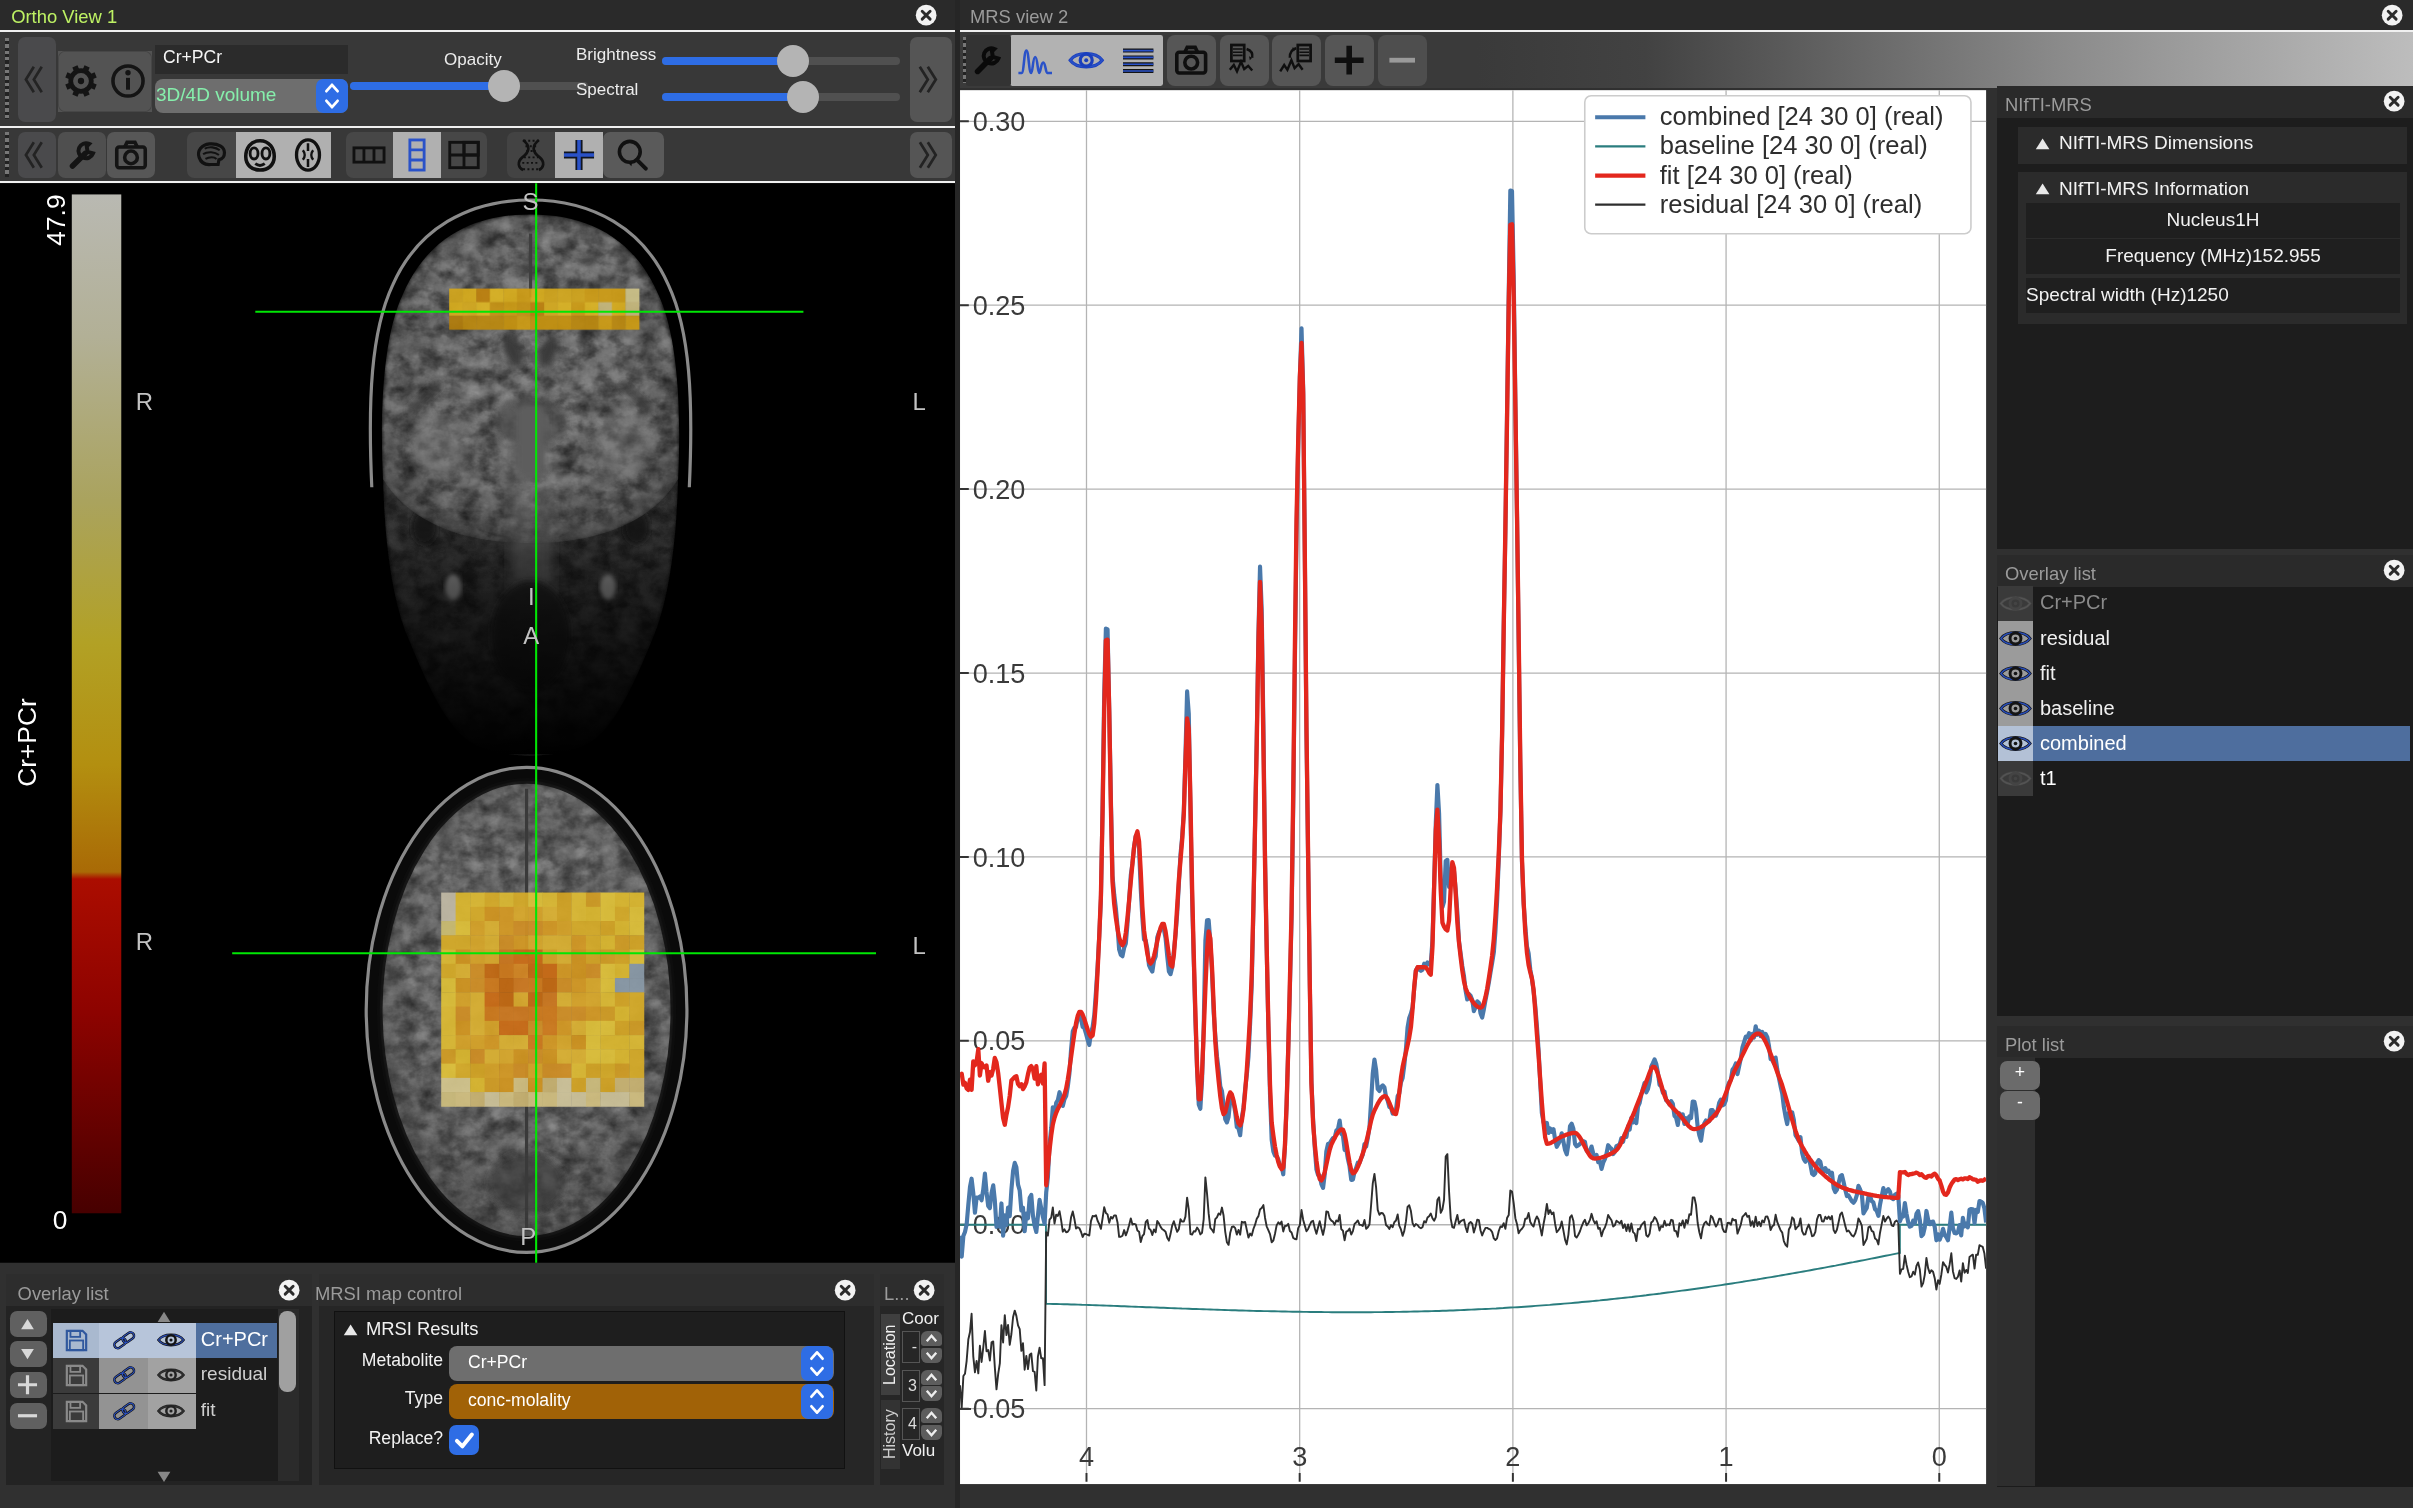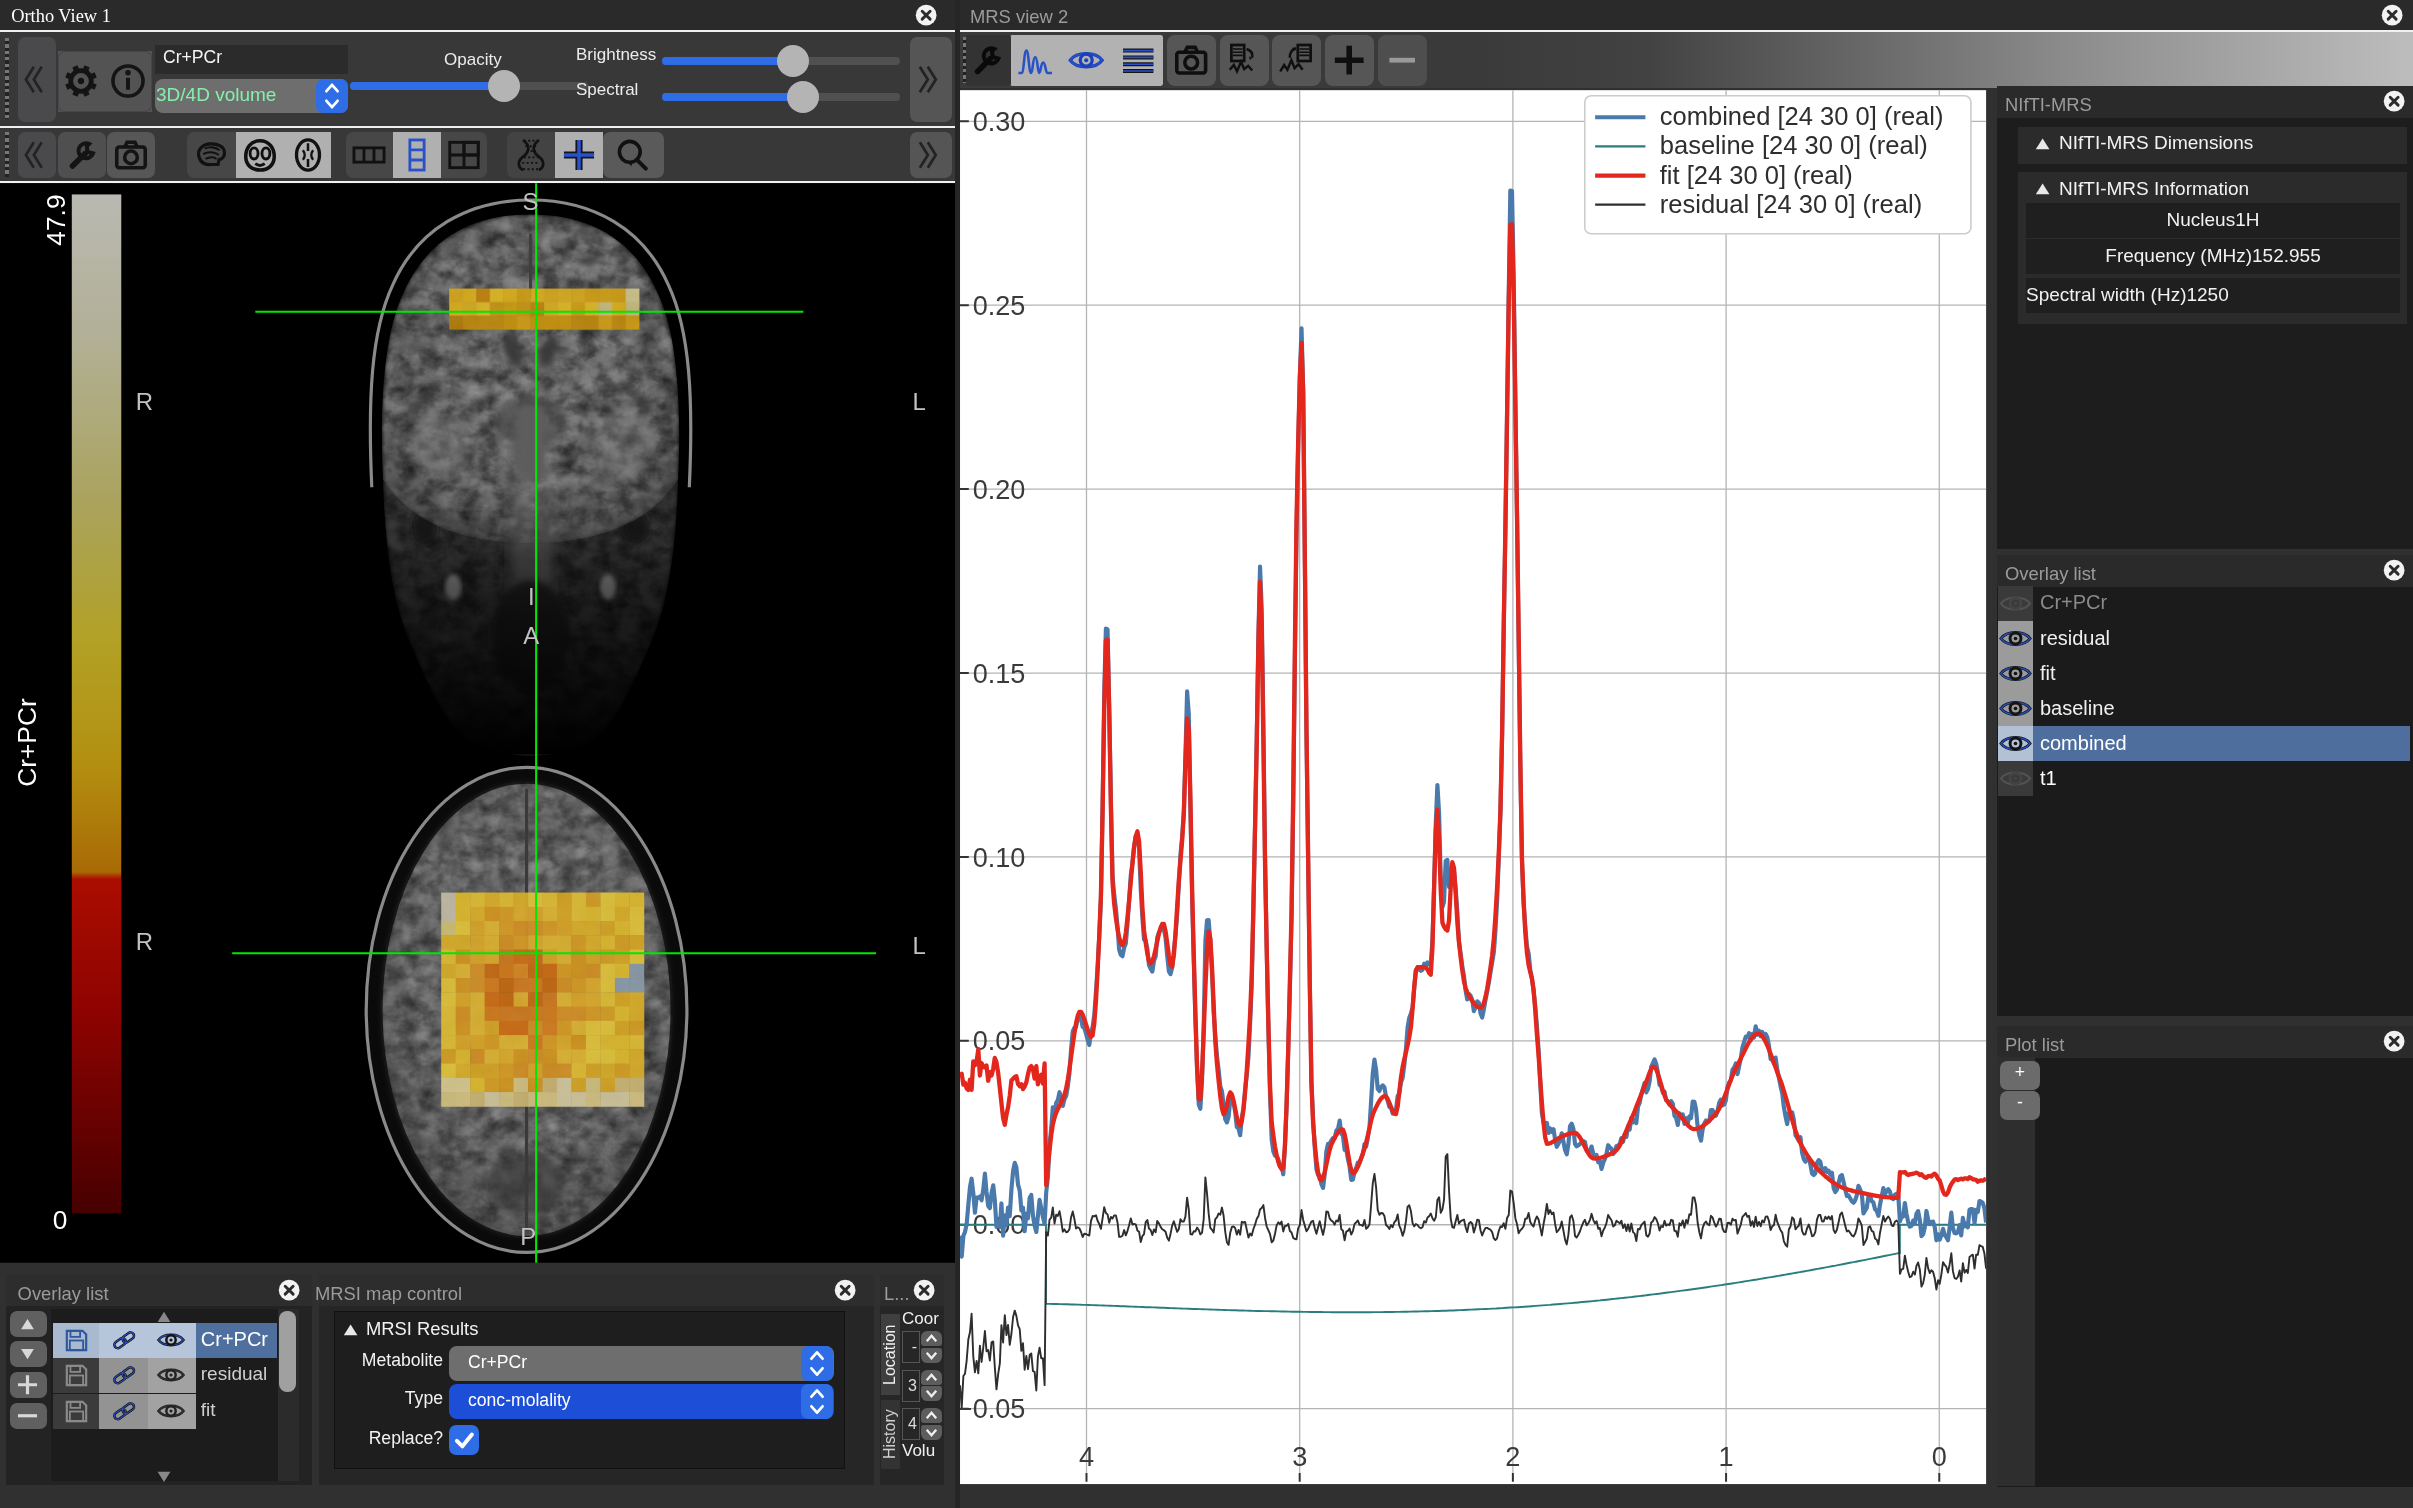--- a/index.html
+++ b/index.html
@@ -1,18 +1,18 @@
 <!DOCTYPE html>
 <html style="font-size:12.8px"><head><meta charset="utf-8"><style>
 *{margin:0;padding:0;box-sizing:border-box;}
 body{width:2413px;height:1508px;background:#303030;font-family:"Liberation Sans",sans-serif;overflow:hidden;position:relative;}
 .vt{writing-mode:vertical-rl;transform:rotate(180deg);}
 </style></head><body>
 <div style="position:absolute;left:0px;top:0px;width:955px;height:30px;background:#2a2a2a;"></div>
-<div style="position:absolute;left:11.2px;top:6.4px;font-size:18.4px;color:#ffffff;font-family:Liberation Serif, serif;">Ortho View 1</div>
+<div style="position:absolute;left:11.2px;top:6.4px;font-size:18.4px;color:#bef264;">Ortho View 1</div>
 <div style="position:absolute;left:915px;top:4px;width:22.3px;height:22.3px;"><svg width="22.3" height="22.3" viewBox="0 0 28 28" style="">
       <circle cx="14" cy="14" r="13" fill="#f2f2f2"></circle>
       <path d="M9,9 L19,19 M19,9 L9,19" stroke="#2b2b2b" stroke-width="3.6" stroke-linecap="round"></path>
     </svg></div>
 <div style="position:absolute;left:955px;top:0px;width:4.8px;height:1508px;background:#262626;"></div>
 <div style="position:absolute;left:0px;top:30px;width:955px;height:1.6px;background:#f0f0f0;"></div>
 <div style="position:absolute;left:0px;top:32px;width:955px;height:94px;background:#383838;"></div>
 <div style="position:absolute;left:4.8px;top:38px;width:6.4px;height:81px;background:repeating-linear-gradient(to bottom,#777 0 3.2px,#222 3.2px 6.4px,#777 6.4px 9.6px,#222 9.6px 12.8px);width:4px;"></div>
 <div style="position:absolute;left:17.6px;top:37px;width:38px;height:85px;background:#4a4a4c;border-radius:7.2px;"><svg width="38" height="85" viewBox="0 0 48 106" style="">
       <g transform="translate(0,29)">
@@ -644,21 +644,21 @@
     </svg></div>
 <div style="position:absolute;left:366px;top:1318px;font-size:18.4px;color:#f2f2f2;">MRSI Results</div>
 <div style="position:absolute;left:239px;top:1350px;width:204px;height:21px;font-size:17.6px;color:#f2f2f2;text-align:right;">Metabolite</div>
 <div style="position:absolute;left:449px;top:1346px;width:385px;height:35px;background:#6e6e6e;border-radius:8px;">
     <div style="position:absolute;left:19px;top:5.6px;font-size:17.6px;color:#fff;">Cr+PCr</div>
   </div>
 <div style="position:absolute;left:801px;top:1346px;width:32px;height:35px;background:#2e6de5;border-radius:7.2px;"><svg width="32" height="35" viewBox="0 0 40 44" style="">
       <path d="M13.0,16.0 L20.0,8.0 L27.0,16.0 M13.0,28.0 L20.0,36.0 L27.0,28.0" stroke="#fff" stroke-width="3.4" fill="none" stroke-linejoin="round" stroke-linecap="round"></path>
     </svg></div>
 <div style="position:absolute;left:239px;top:1388px;width:204px;height:21px;font-size:17.6px;color:#f2f2f2;text-align:right;">Type</div>
-<div style="position:absolute;left:449px;top:1384px;width:385px;height:35px;background:#1d4ed8;border-radius:8px;">
+<div style="position:absolute;left:449px;top:1384px;width:385px;height:35px;background:#a16207;border-radius:8px;">
     <div style="position:absolute;left:19px;top:5.6px;font-size:17.6px;color:#fff;">conc-molality</div>
   </div>
 <div style="position:absolute;left:801px;top:1384px;width:32px;height:35px;background:#2e6de5;border-radius:7.2px;"><svg width="32" height="35" viewBox="0 0 40 44" style="">
       <path d="M13.0,16.0 L20.0,8.0 L27.0,16.0 M13.0,28.0 L20.0,36.0 L27.0,28.0" stroke="#fff" stroke-width="3.4" fill="none" stroke-linejoin="round" stroke-linecap="round"></path>
     </svg></div>
 <div style="position:absolute;left:239px;top:1428px;width:204px;height:21px;font-size:17.6px;color:#f2f2f2;text-align:right;">Replace?</div>
 <div style="position:absolute;left:449px;top:1425px;width:30px;height:30px;background:#2e6de5;border-radius:7.2px;"><svg width="30" height="30" viewBox="0 0 38 38" style="">
       <path d="M10,20 L17,27 L29,12" stroke="#fff" stroke-width="5" fill="none" stroke-linecap="round" stroke-linejoin="round"></path>
     </svg></div>
 <div style="position:absolute;left:880px;top:1274px;width:64px;height:211px;background:#262626;"></div>

